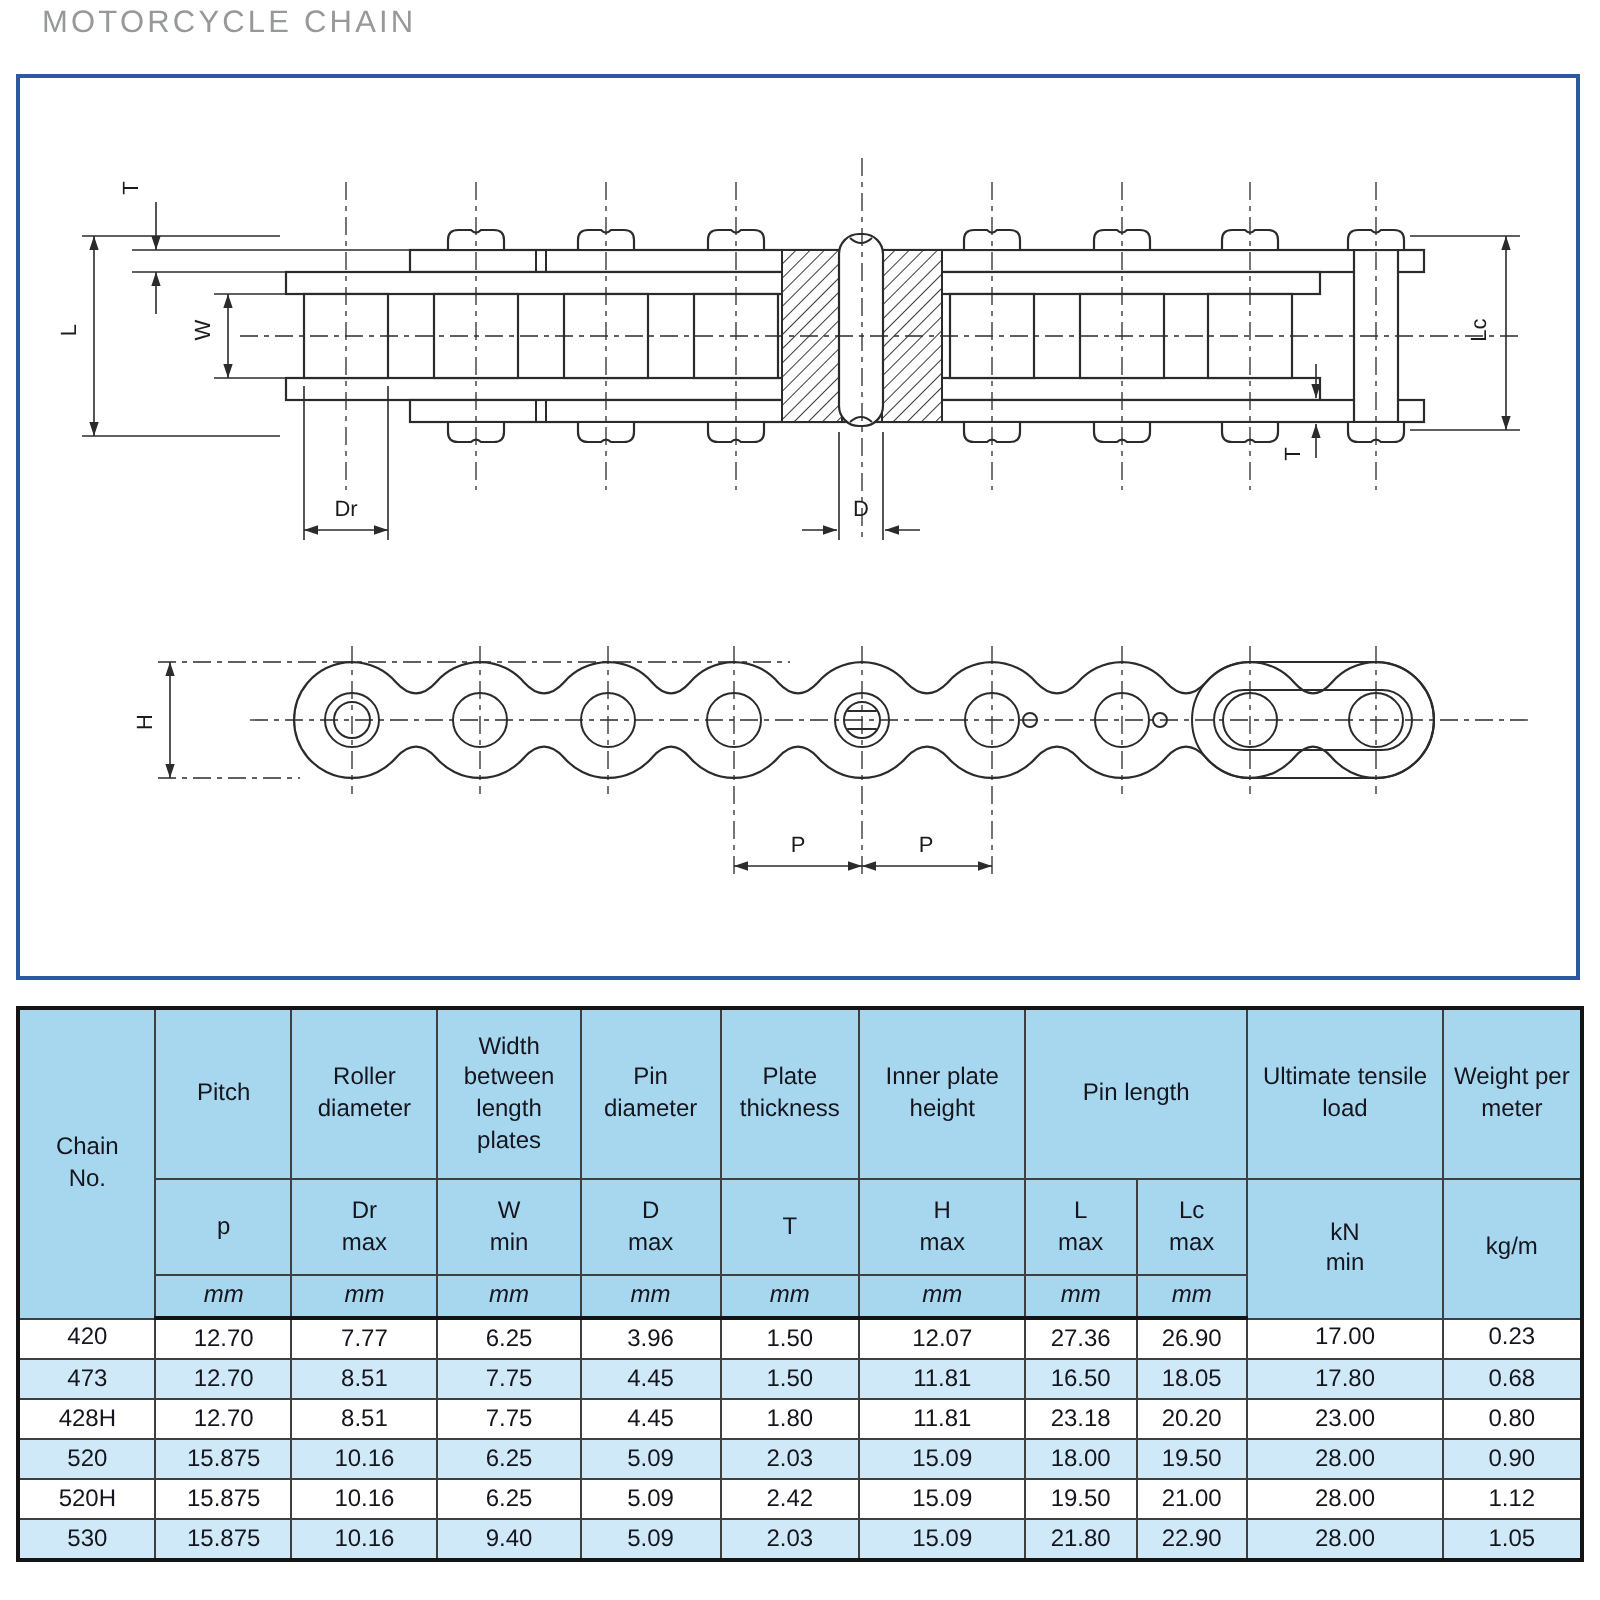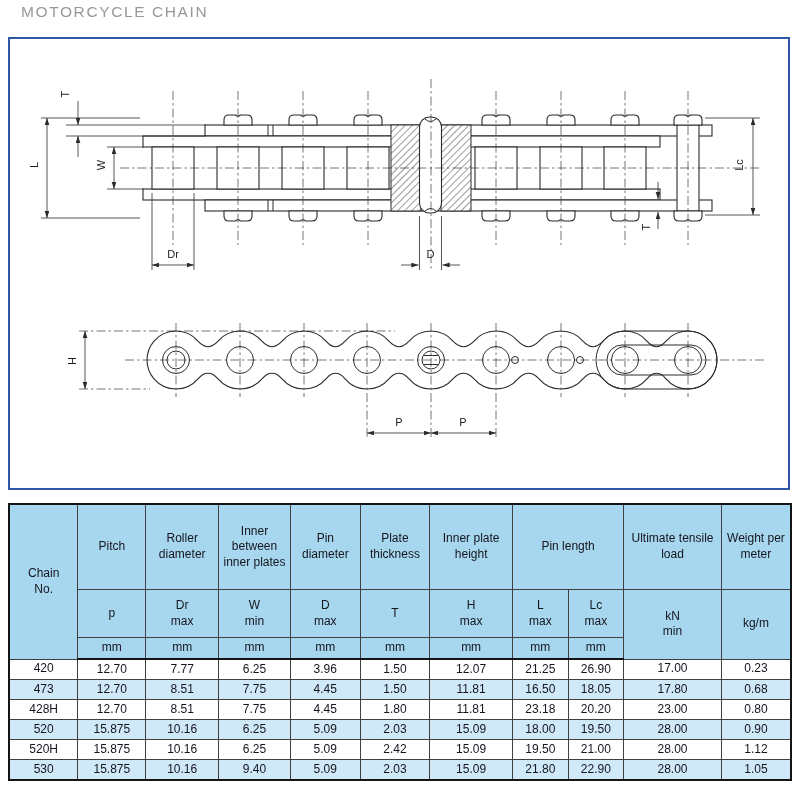--- a/index.html
+++ b/index.html
@@ -11,21 +11,21 @@
          border:2px solid #2f57a3;background:#fff;}
   .frame svg{display:block;}
 
   .tablewrap{position:absolute;left:8px;top:503px;width:784px;}
   table.spec{border-collapse:collapse;table-layout:fixed;width:100%;
              font-size:12px;color:#15151e;border:2px solid #141414;}
   table.spec td{border:1px solid #3f3f3f;text-align:center;padding:0 2px;
                 line-height:1.3;overflow:hidden;}
   tr.h1 td{height:84px;background:#a7d7ee;vertical-align:middle;}
   tr.h2 td{height:47px;background:#a7d7ee;vertical-align:middle;}
-  tr.h3 td{height:20px;background:#a7d7ee;border-bottom:2px solid #141414;}
+  tr.h3 td{height:20px;background:#a7d7ee;border-bottom:2px solid #141414;font-style:italic;}
   td.corner{background:#a7d7ee;white-space:pre-line;vertical-align:middle;
             border-bottom:2px solid #141414;}
   td.deep{border-bottom:2px solid #141414;vertical-align:middle;}
   tbody.data td{height:19px;background:#ffffff;}
   tbody.data tr:nth-child(even) td{background:#cfe9f8;}
 
   
   .shape{fill:#fff;stroke:#2b2b2b;stroke-width:1.1;}
   .thin{stroke:#2b2b2b;stroke-width:1;fill:none;}
   .cl{stroke:#2b2b2b;stroke-width:0.65;stroke-dasharray:9 3 2.5 3;fill:none;}
@@ -240,21 +240,21 @@
           <col style="width:7.1%">
         <col style="width:12.5%">
           <col style="width:8.9%">
       </colgroup>
       <tbody>
         <tr class="h1">
           <td rowspan="3" class="corner">Chain
 No.</td>
           <td>Pitch</td>
           <td>Roller diameter</td>
-          <td>Inner between inner plates</td>
+          <td>Width between length plates</td>
           <td>Pin diameter</td>
           <td>Plate thickness</td>
           <td>Inner plate height</td>
           <td colspan="2">Pin length</td>
           <td>Ultimate tensile load</td>
           <td>Weight per meter</td>
         </tr>
         <tr class="h2">
           <td>
               <div>p</div>
@@ -309,21 +309,21 @@
       </tbody>
       <tbody class="data">
         <tr>
           <td>420</td>
           <td>12.70</td>
           <td>7.77</td>
           <td>6.25</td>
           <td>3.96</td>
           <td>1.50</td>
           <td>12.07</td>
-          <td>21.25</td>
+          <td>27.36</td>
           <td>26.90</td>
           <td>17.00</td>
           <td>0.23</td>
         </tr>
         <tr>
           <td>473</td>
           <td>12.70</td>
           <td>8.51</td>
           <td>7.75</td>
           <td>4.45</td>

